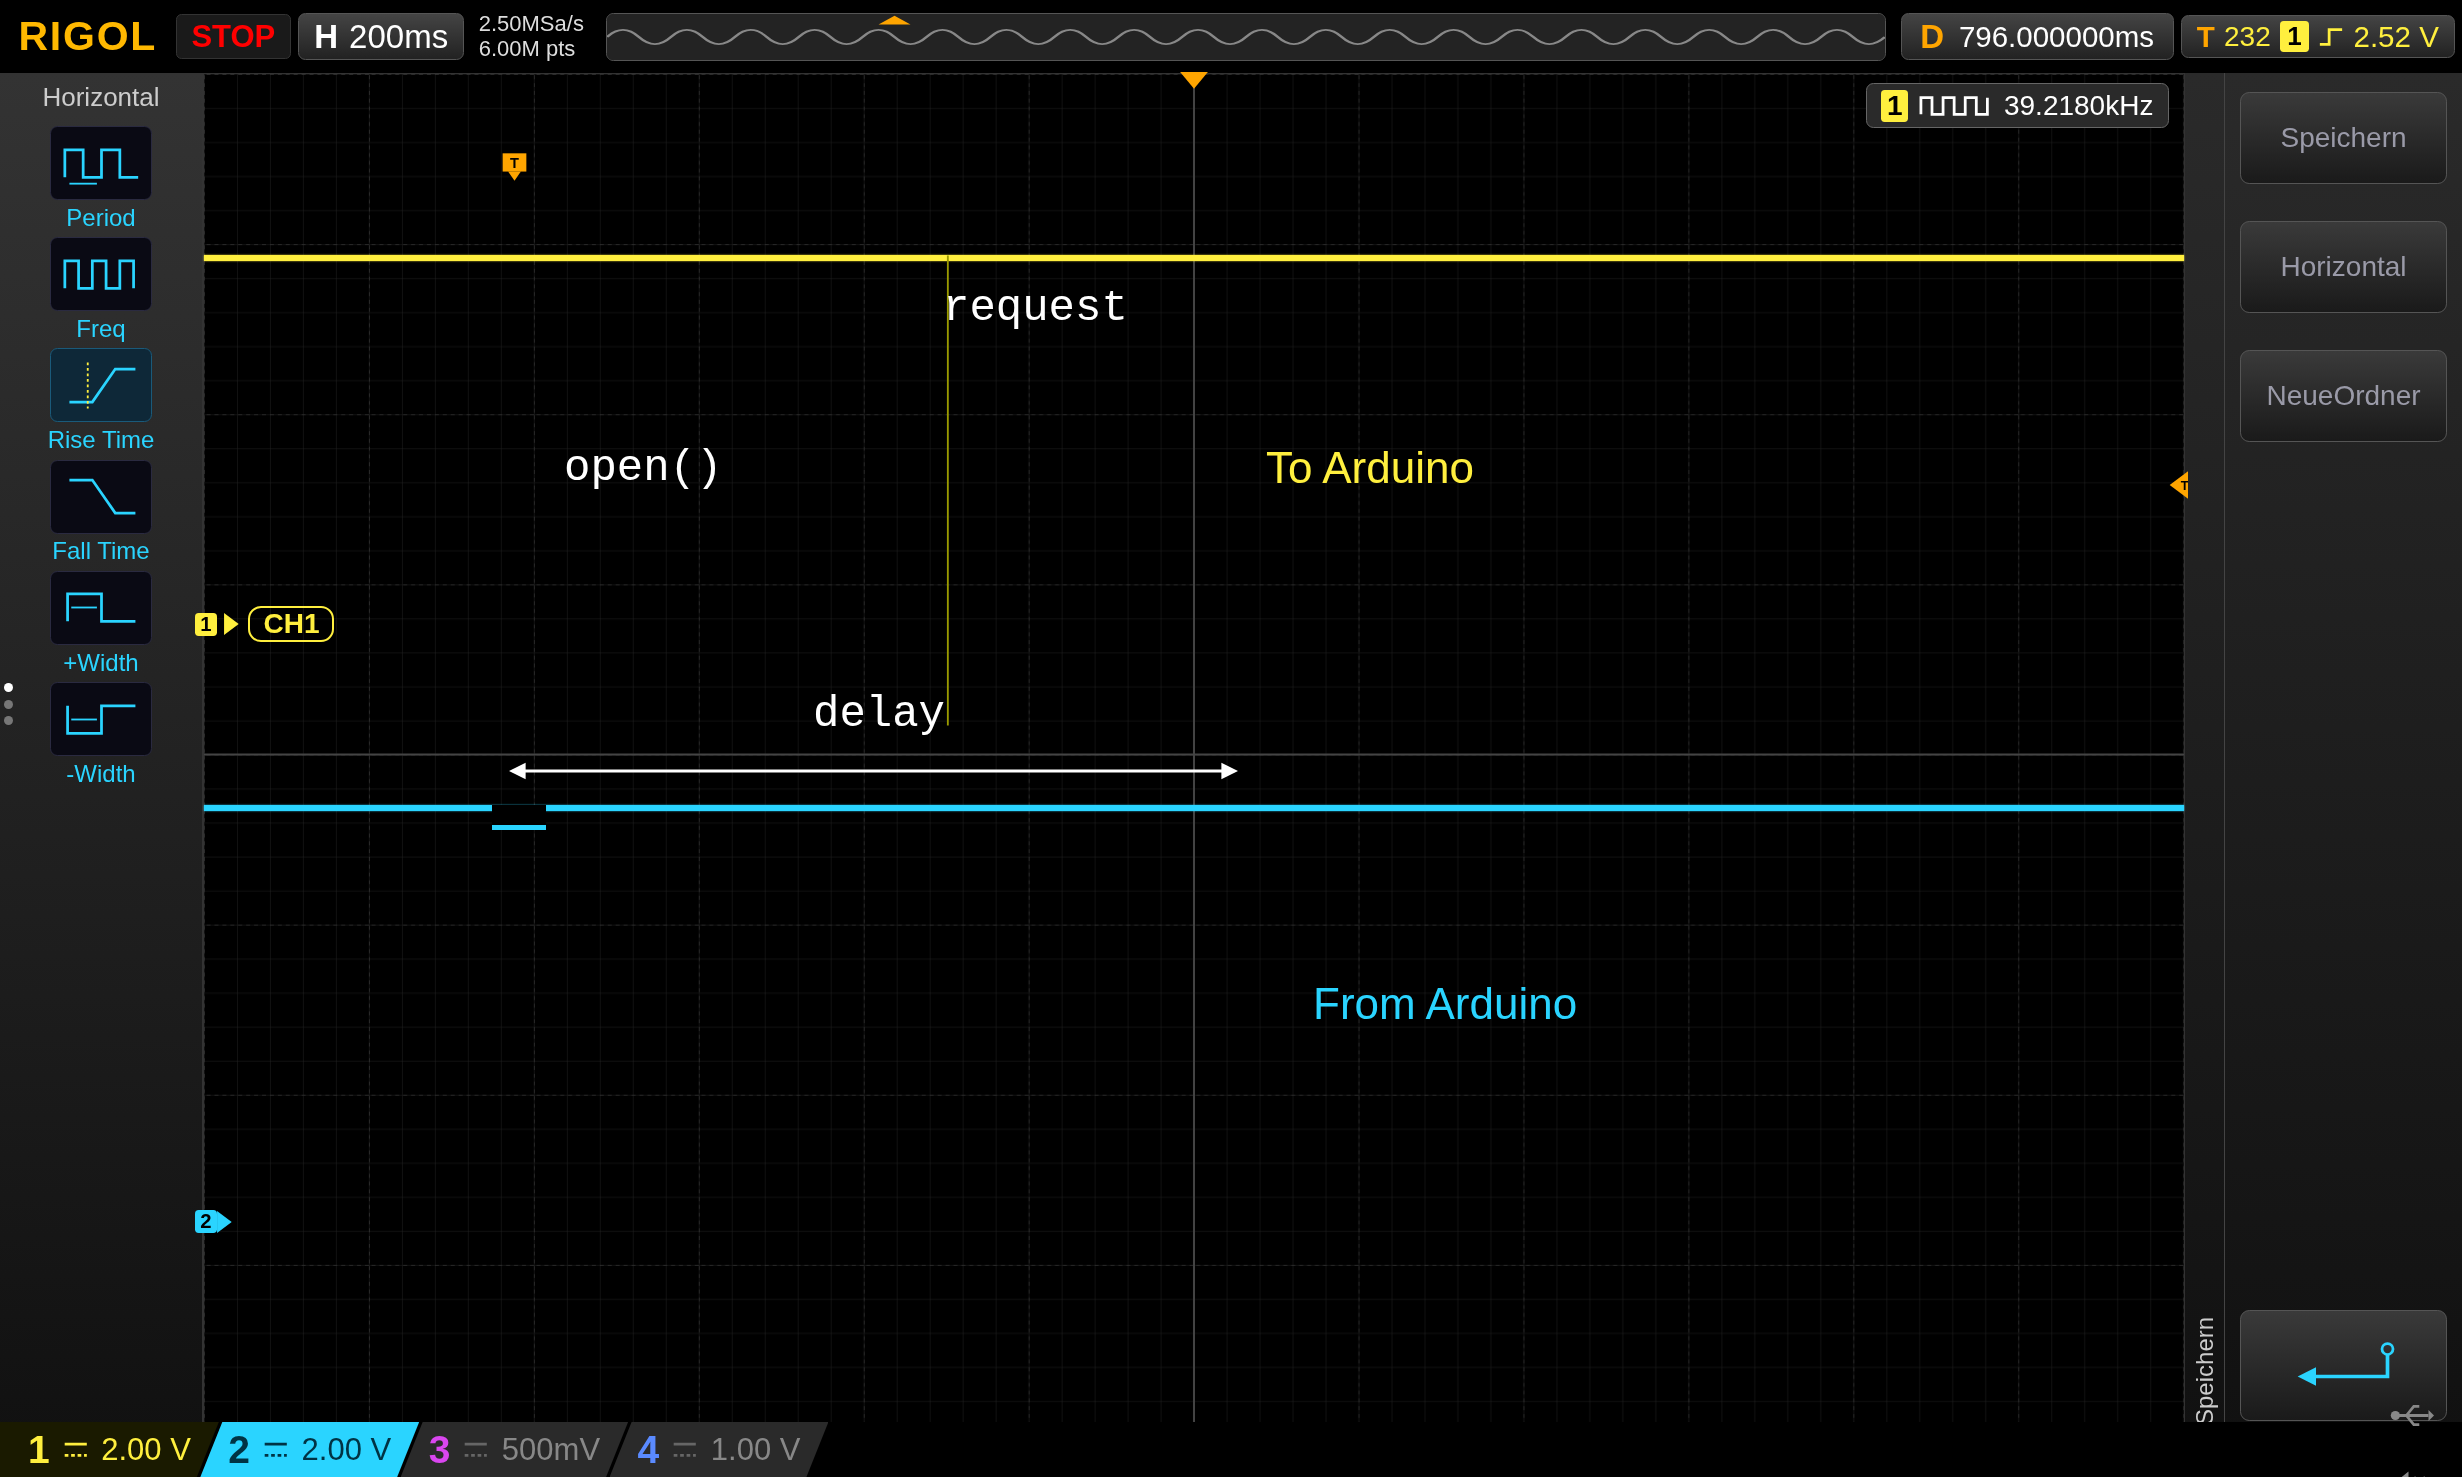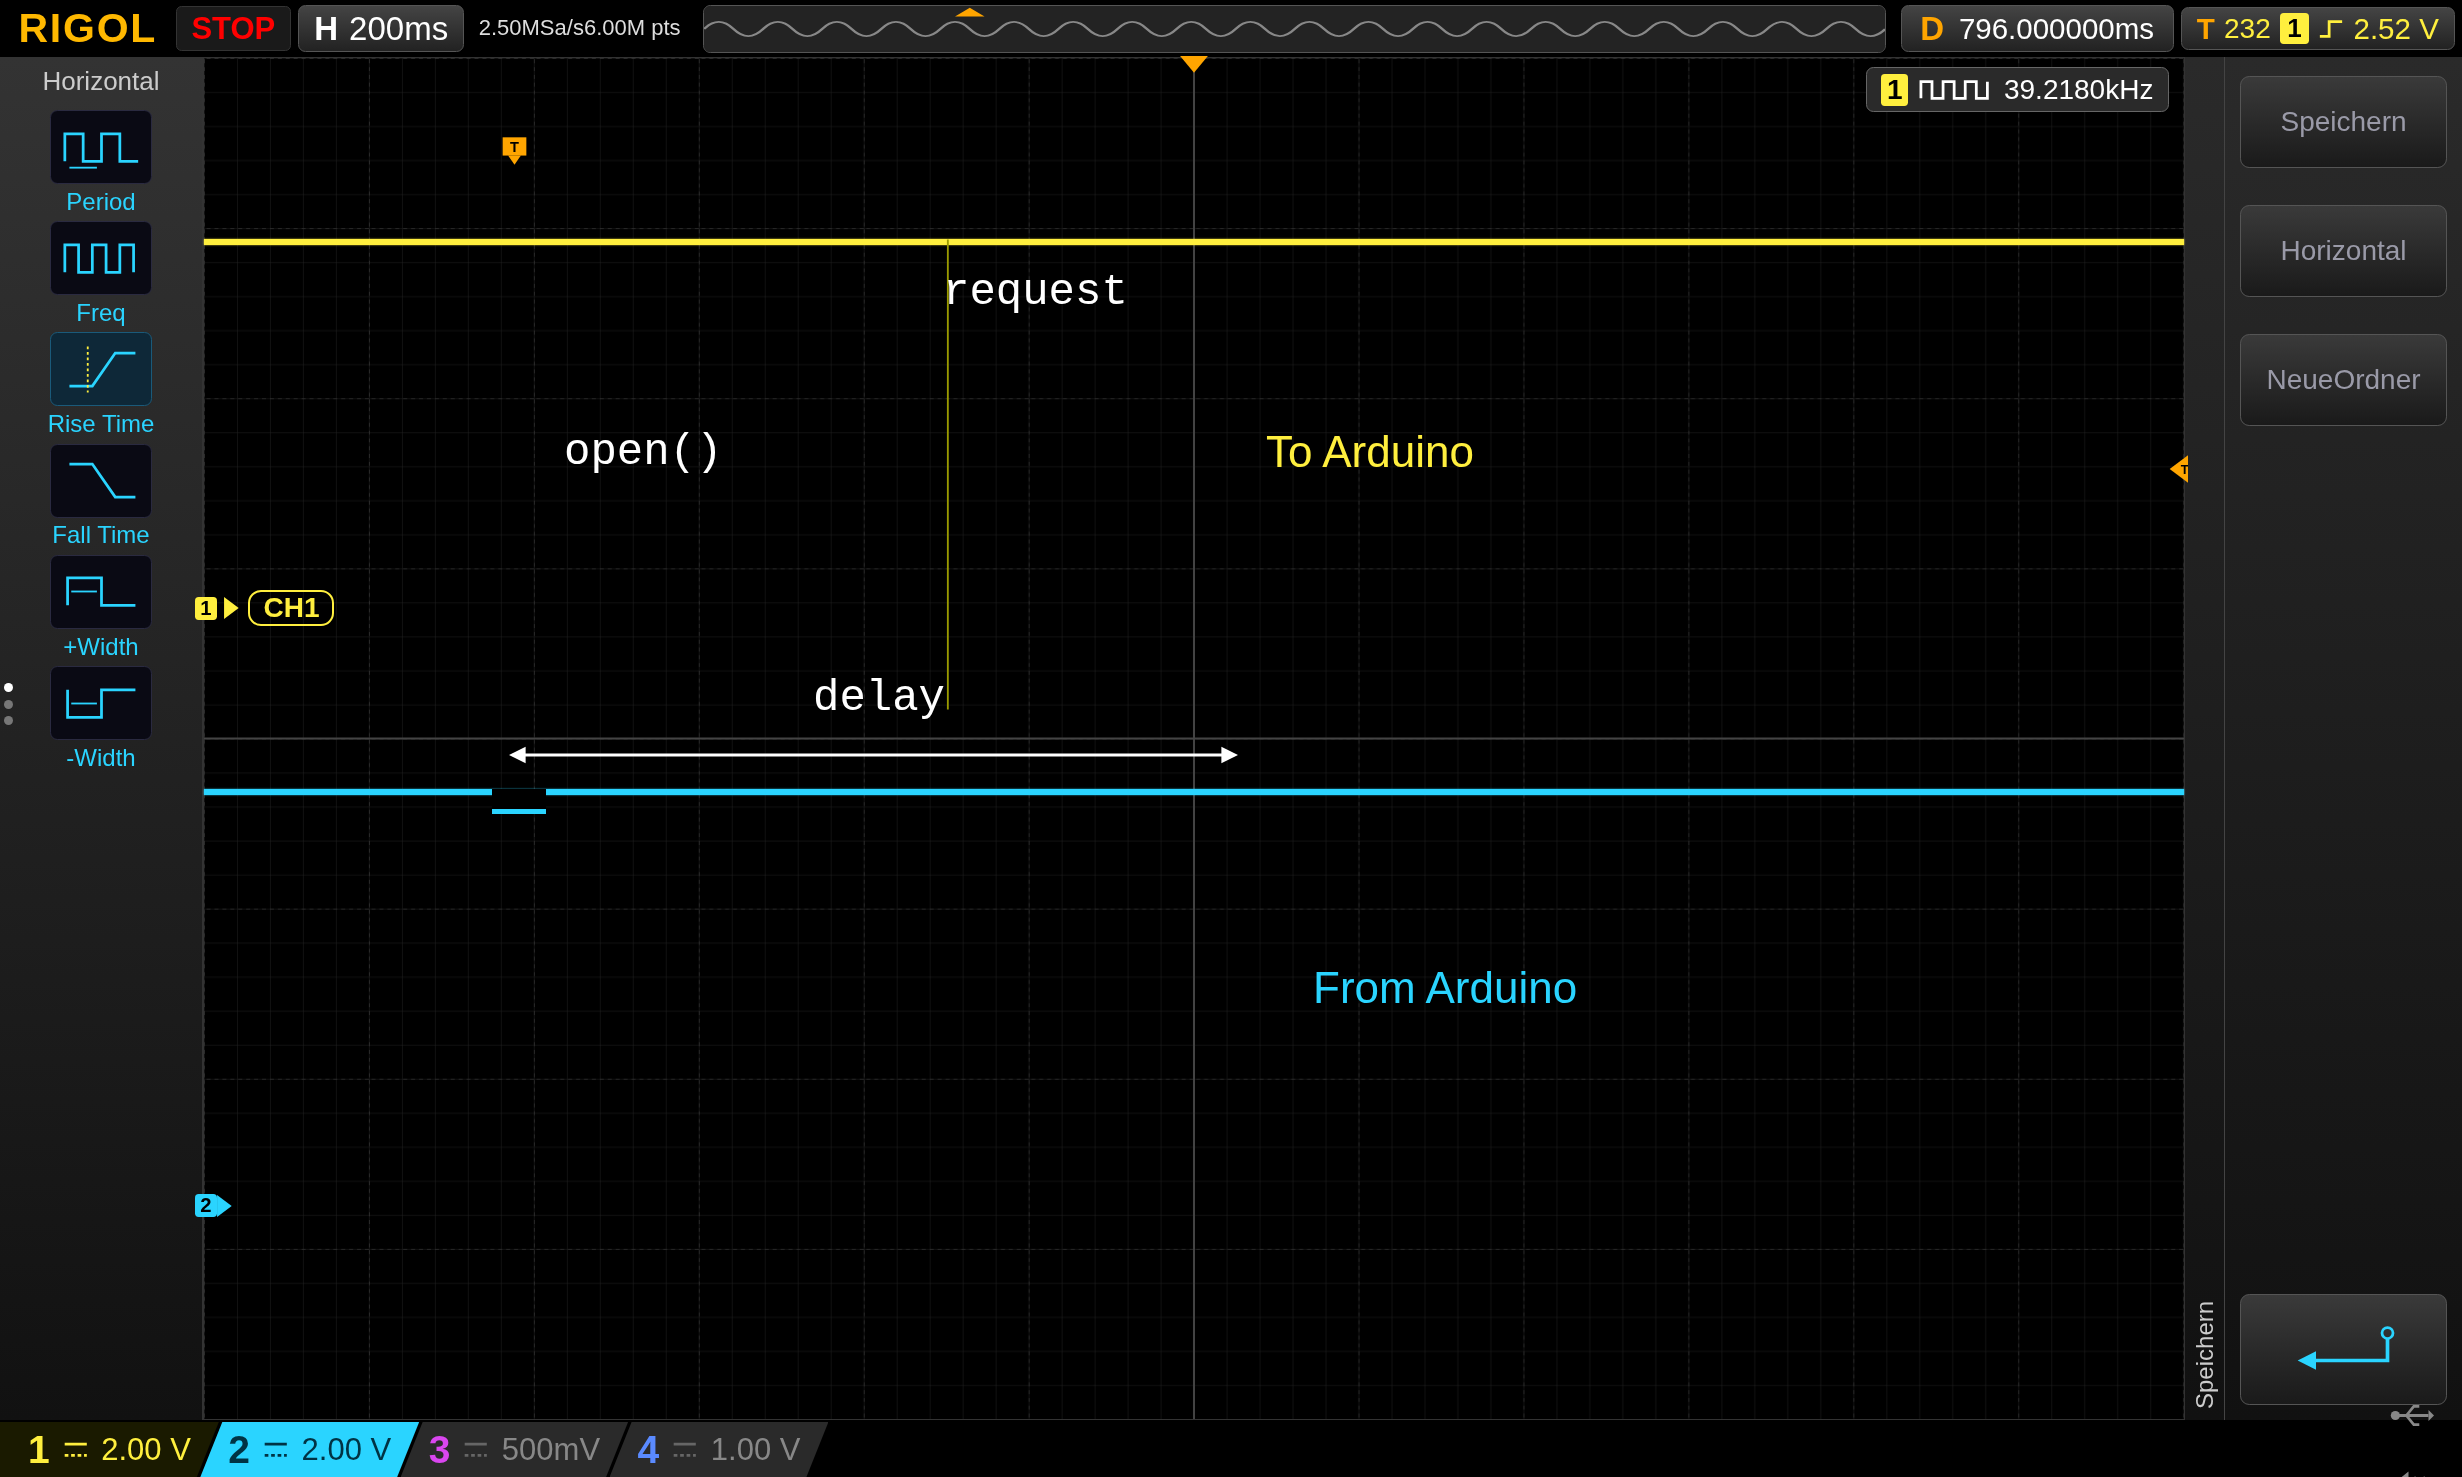--- a/index.html
+++ b/index.html
@@ -1,25 +1,25 @@
 <!DOCTYPE html>
 <html style="font-size:14.8px"><head>
 <meta charset="utf-8">
 <style>
   * { box-sizing: border-box; margin: 0; padding: 0; font-family: Arial, sans-serif; }
   body { background: #000; color: #fff; width: 2462px; height: 1477px; overflow: hidden; position: relative; }
 
   
-  .topbar { display: flex; align-items: center; height: 57px; background: #000; padding: 0 7.4px; gap: 7.4px; }
+  .topbar { display: flex; align-items: center; height: 73px; background: #000; padding: 0 7.4px; gap: 7.4px; }
   .logo { color: #ffb800; font-weight: bold; font-size: 41px; letter-spacing: 1.8px; padding: 0 11px; }
   .status-stop { background: #1a1a1a; border: 1.8px solid #333; border-radius: 5.5px; padding: 3.7px 14.8px; color: #ff0000; font-weight: bold; font-size: 31px; }
   .hblock { display: flex; align-items: center; background: linear-gradient(#444,#222); border: 1.8px solid #555; border-radius: 7.4px; padding: 3.7px 14.8px; gap: 11px; }
   .hblock .H { color: #fff; font-size: 33px; font-weight: bold; }
   .hblock .tb { color: #fff; font-size: 33px; }
-  .rateblock { display:flex; flex-direction:row; color:#ddd; font-size:22px; line-height:1.1; padding:0 7.4px;}
+  .rateblock { display:flex; flex-direction:column; color:#ddd; font-size:22px; line-height:1.1; padding:0 7.4px;}
   .wavewin { flex:1; background:#232323; border:1.8px solid #555; border-radius:7.4px; height:48px; position:relative; overflow:hidden; margin:0 7.4px;}
   .dblock { display:flex; align-items:center; background: linear-gradient(#444,#222); border:1.8px solid #555; border-radius:7.4px; padding:3.7px 18.5px; gap:14.8px; }
   .dblock .D { color:#ffa500; font-size:33px; font-weight:bold; }
   .dblock .dval { color:#fff; font-size:29.5px; }
   .tblock { display:flex; align-items:center; background: linear-gradient(#444,#222); border:1.8px solid #555; border-radius:7.4px; padding:3.7px 14.8px; gap:9.2px; }
   .tblock .T { color:#ffa500; font-size:29.5px; font-weight:bold;}
   .tblock .tnum { color:#ffef3e; font-size:28px; }
   .chbadge { background:#ffef3e; color:#000; border-radius:3.7px; padding:0 7.4px; font-size:26px; font-weight:bold; }
   .tblock .tval { color:#ffef3e; font-size:29.5px; }
 

